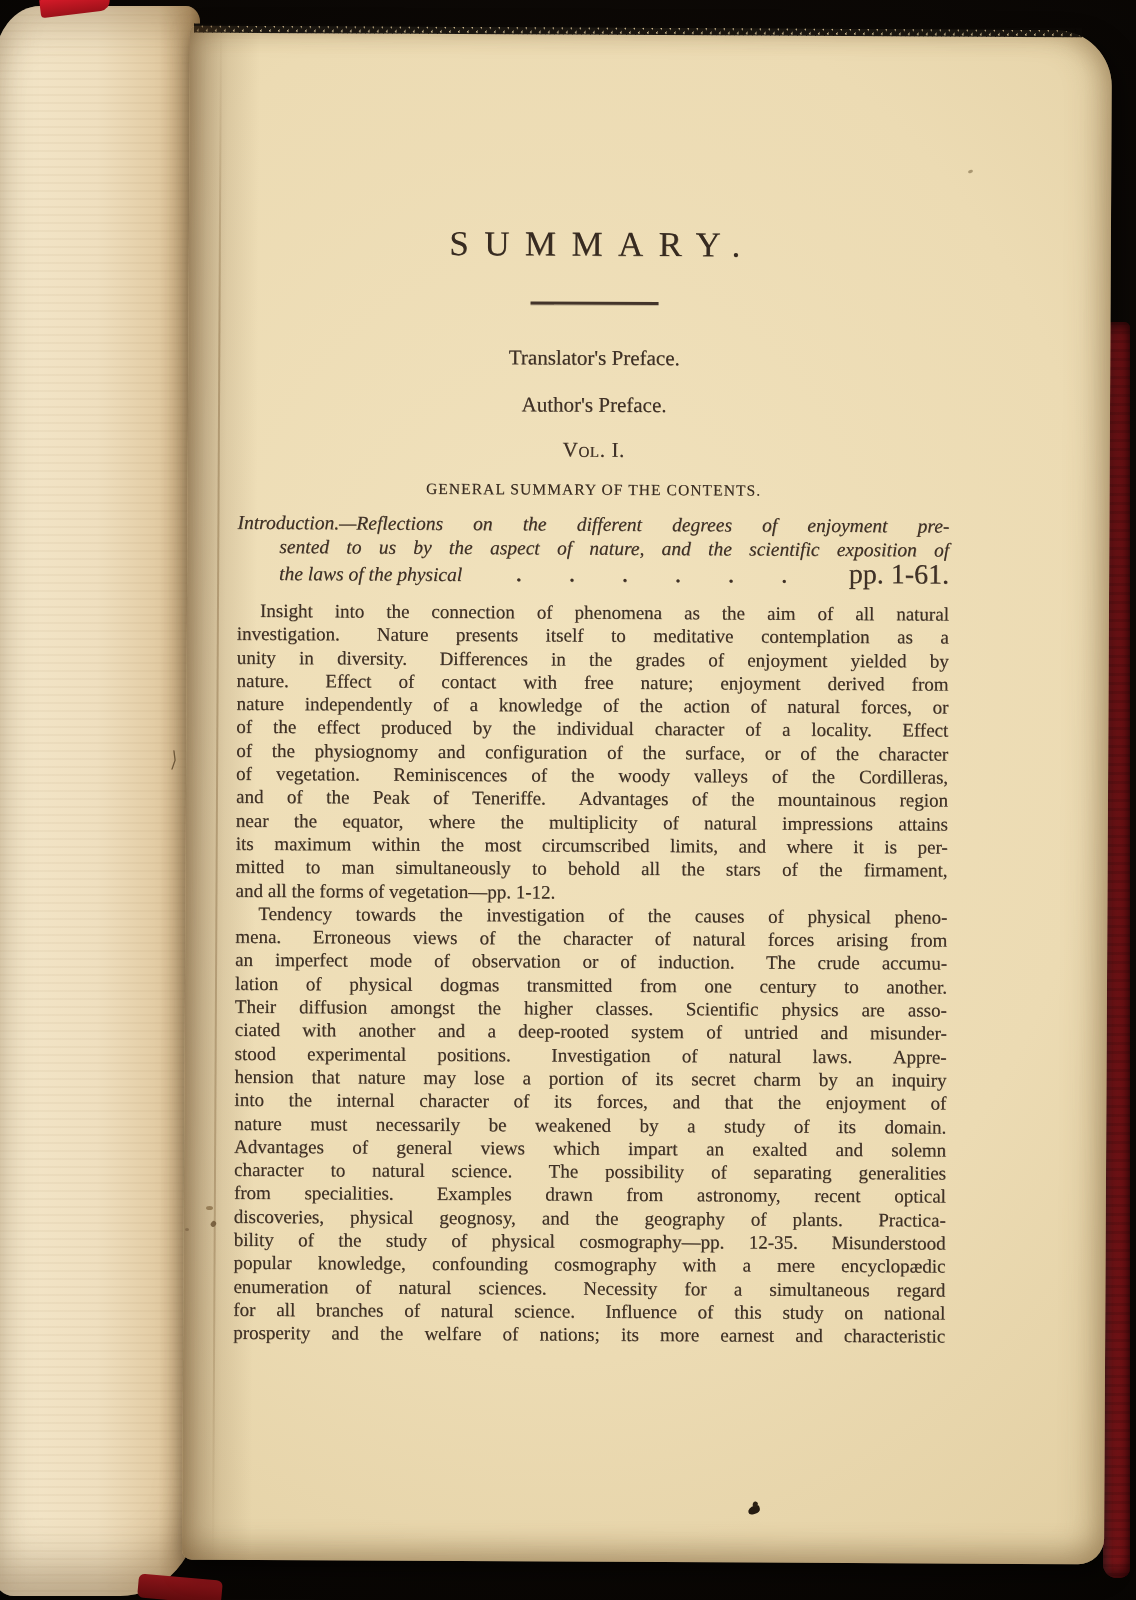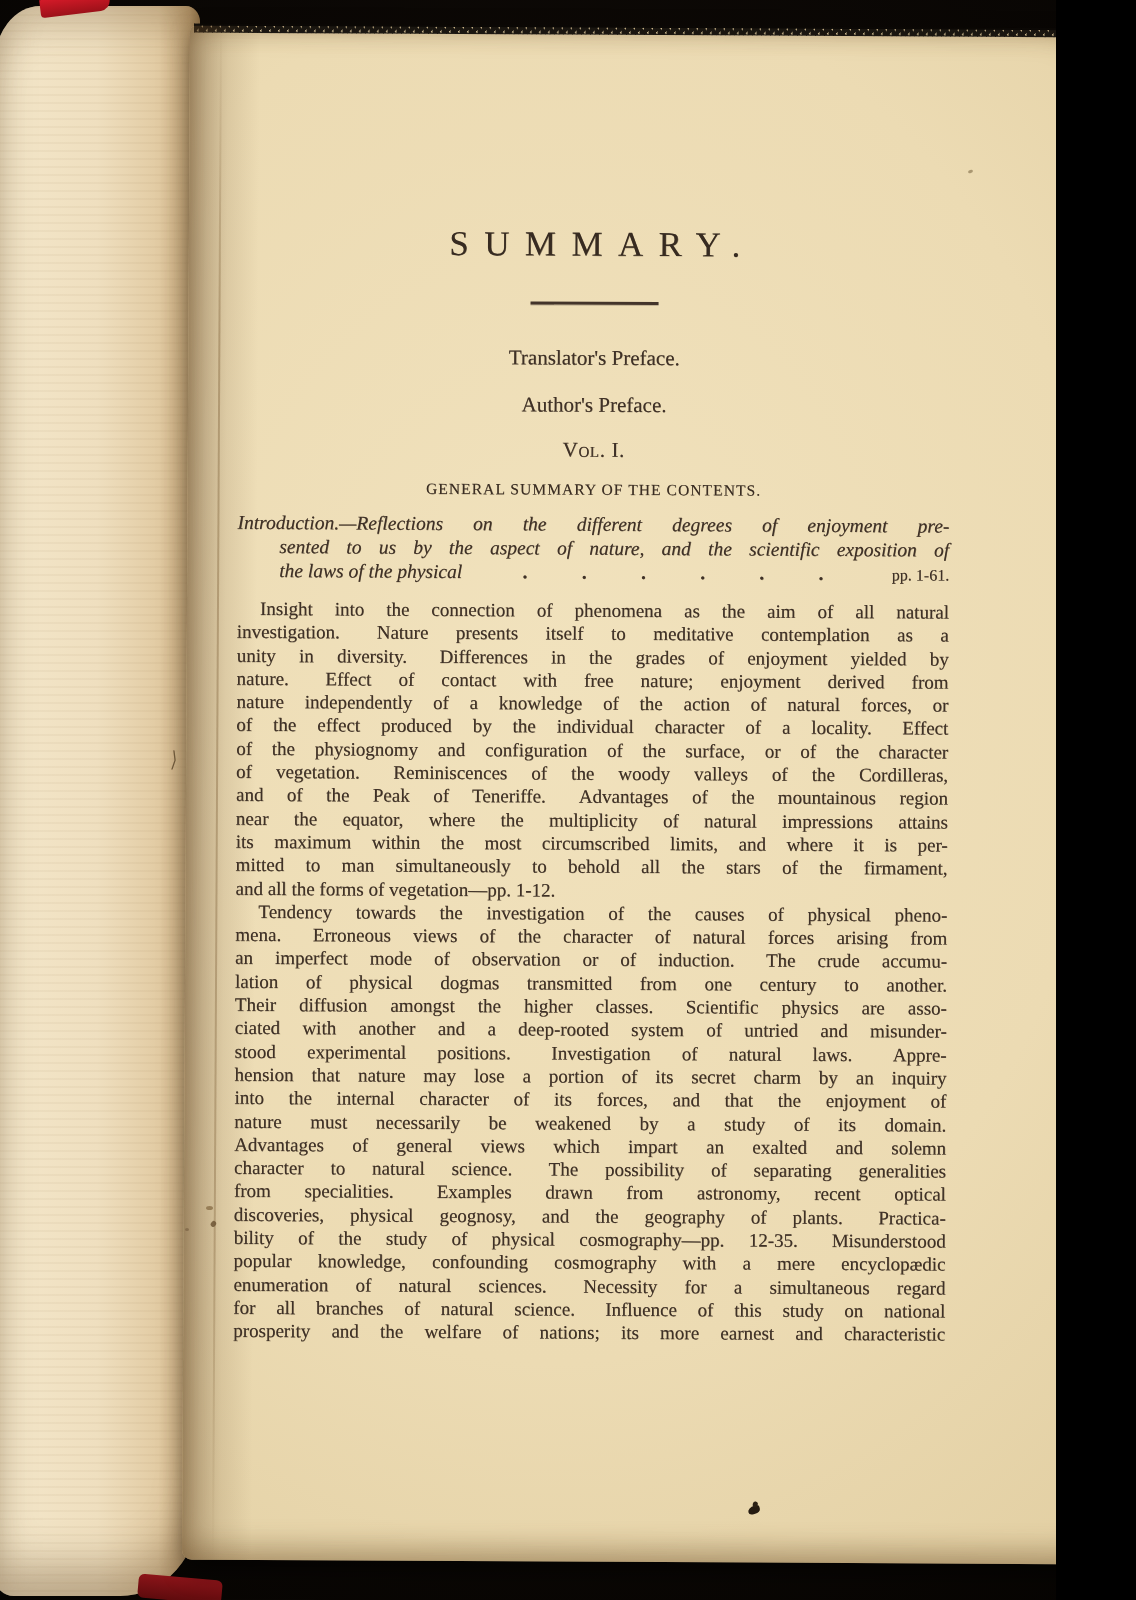--- a/index.html
+++ b/index.html
@@ -1,17 +1,17 @@
 <!DOCTYPE html>
 <html><head>
 <meta charset="utf-8">
 <style>
   html,body{margin:0;padding:0;background:#000;}
   .stage{
-    position:relative;width:1056px;height:1600px;overflow:hidden;
+    position:relative;width:1136px;height:1600px;overflow:hidden;
     background:radial-gradient(90% 70% at 55% 45%, #181109 0%, #0d0906 55%, #060402 100%);
     font-family:"Liberation Serif", serif;
   }
   
   .cover-strip-right{
     position:absolute;left:1103px;top:322px;width:27px;height:1256px;
     background:linear-gradient(to right,#a83439 0%,#8c181c 35%,#6d0f12 100%);
     border-radius:10px 6px 10px 14px;
     box-shadow:inset 0 6px 10px rgba(0,0,0,.45), inset 0 -8px 12px rgba(0,0,0,.5);
   }
@@ -100,21 +100,21 @@
   .vol-label{text-align:center;font-size:21px;line-height:26px;margin-top:19px;font-variant:small-caps;letter-spacing:.03em;}
   .section-heading{
     text-align:center;font-size:15.5px;line-height:20px;margin-top:17px;letter-spacing:.07em;color:#3a2d23;
   }
   .toc-entry{margin-top:13px;font-style:italic;font-size:19.5px;line-height:24px;}
   .toc-line{text-align:justify;text-align-last:justify;}
   .toc-line.cont{padding-left:42px;}
   .toc-last{display:flex;align-items:baseline;padding-left:42px;}
   .toc-last .leader{flex:1;display:flex;justify-content:space-evenly;font-style:normal;margin:0 14px 0 6px;}
   .toc-last .leader span{font-weight:bold;}
-  .toc-last .pageref{font-style:normal;font-size:16px;font-family:Liberation Serif, serif;}
+  .toc-last .pageref{font-style:normal;font-size:28px;font-family:Liberation Serif, serif;}
   .paragraphs{margin-top:13px;font-size:19px;line-height:23.3px;}
   .paragraph{margin:0;}
   .line{text-align:justify;text-align-last:justify;white-space:normal;}
   .line.first{padding-left:23px;}
   .line.lastleft{text-align-last:left;}
 </style>
 </head>
 <body>
 
 <div class="stage">

